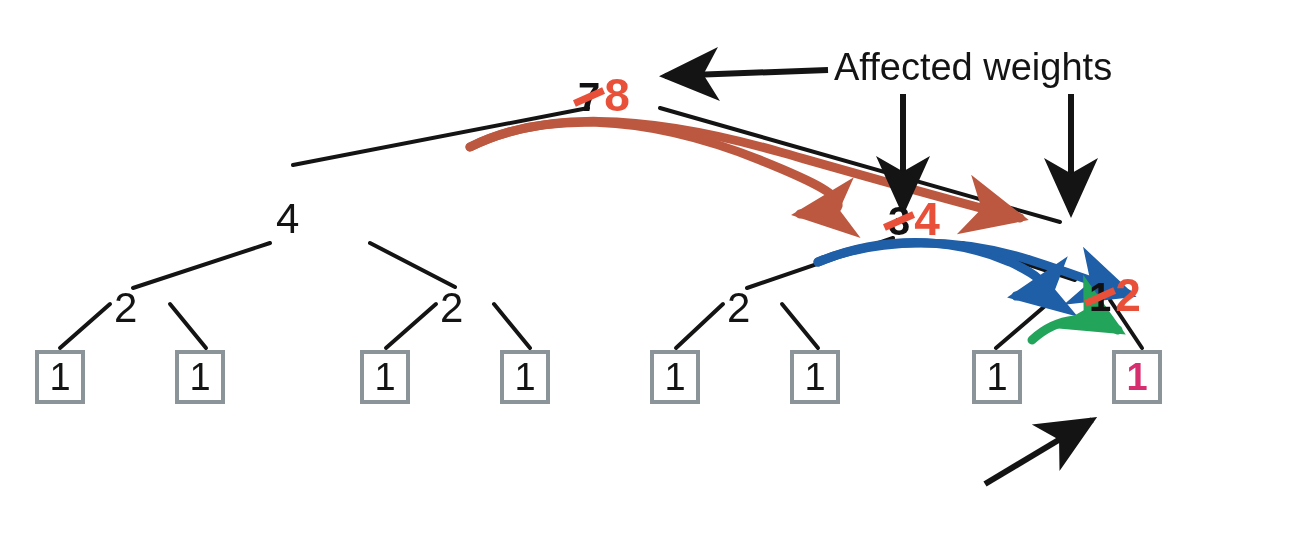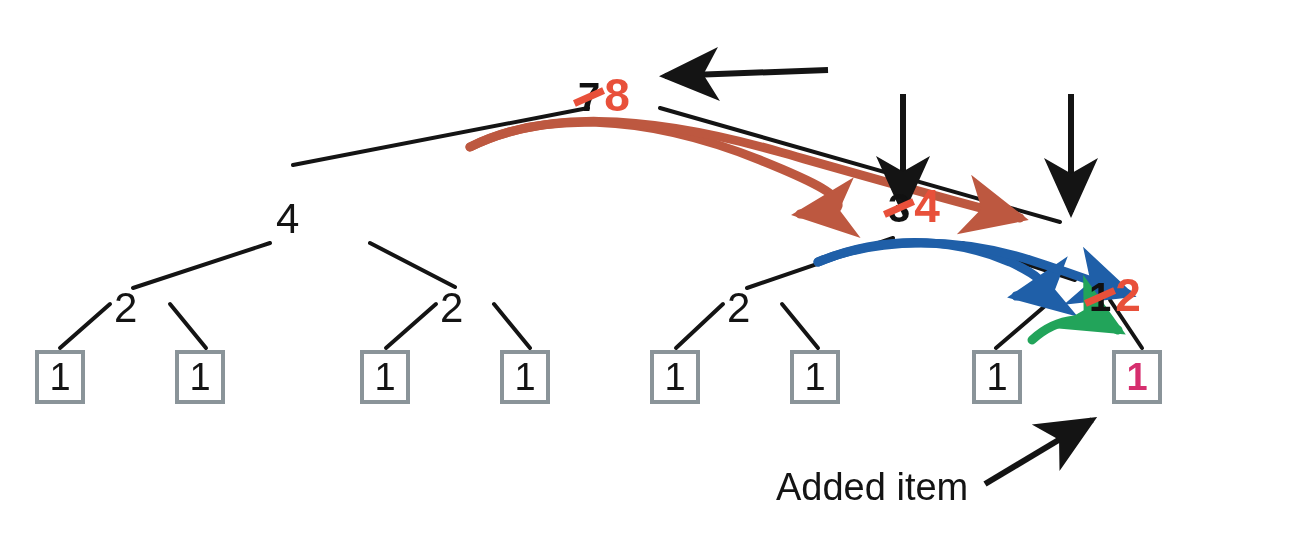--- a/index.html
+++ b/index.html
@@ -167,21 +167,21 @@
 
   <div class="node-label" style="left:276px; top:198px;">4</div>
   <div class="node-label" style="left:114px; top:287px;">2</div>
   <div class="node-label" style="left:440px; top:287px;">2</div>
   <div class="node-label" style="left:727px; top:287px;">2</div>
 
   <div class="update" style="left:578px; top:56px;margin-top:16px;">
     <span class="old">7</span><span class="new">8</span>
   </div>
 
-  <div class="update" style="left:888px; top:183px;">
+  <div class="update" style="left:888px; top:196px;">
     <span class="old">3</span><span class="new">4</span>
   </div>
 
   <div class="update" style="left:1089px; top:272px;">
     <span class="old">1</span><span class="new">2</span>
   </div>
 
   <div class="leaf-box" style="left:35px; top:350px;">
     <span>1</span>
   </div>
@@ -200,16 +200,16 @@
   <div class="leaf-box" style="left:790px; top:350px;">
     <span>1</span>
   </div>
   <div class="leaf-box" style="left:972px; top:350px;">
     <span>1</span>
   </div>
   <div class="leaf-box added" style="left:1112px; top:350px;">
     <span>1</span>
   </div>
 
-
-  <div class="annot" style="left:776px; top:468px;">Added item</div>
+  <div class="annot" style="left:834px; top:48px;">Affected weights</div>
+
 
 </div>
 
 </body></html>

